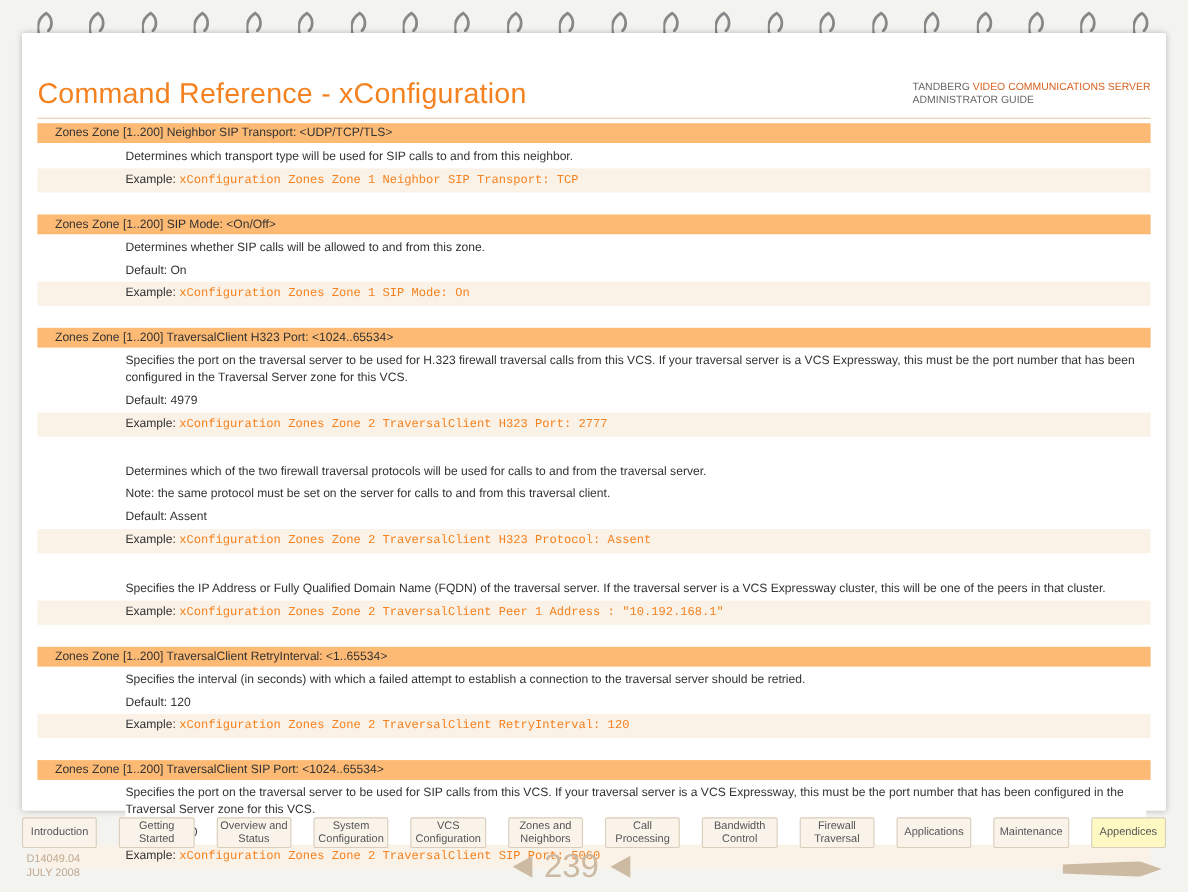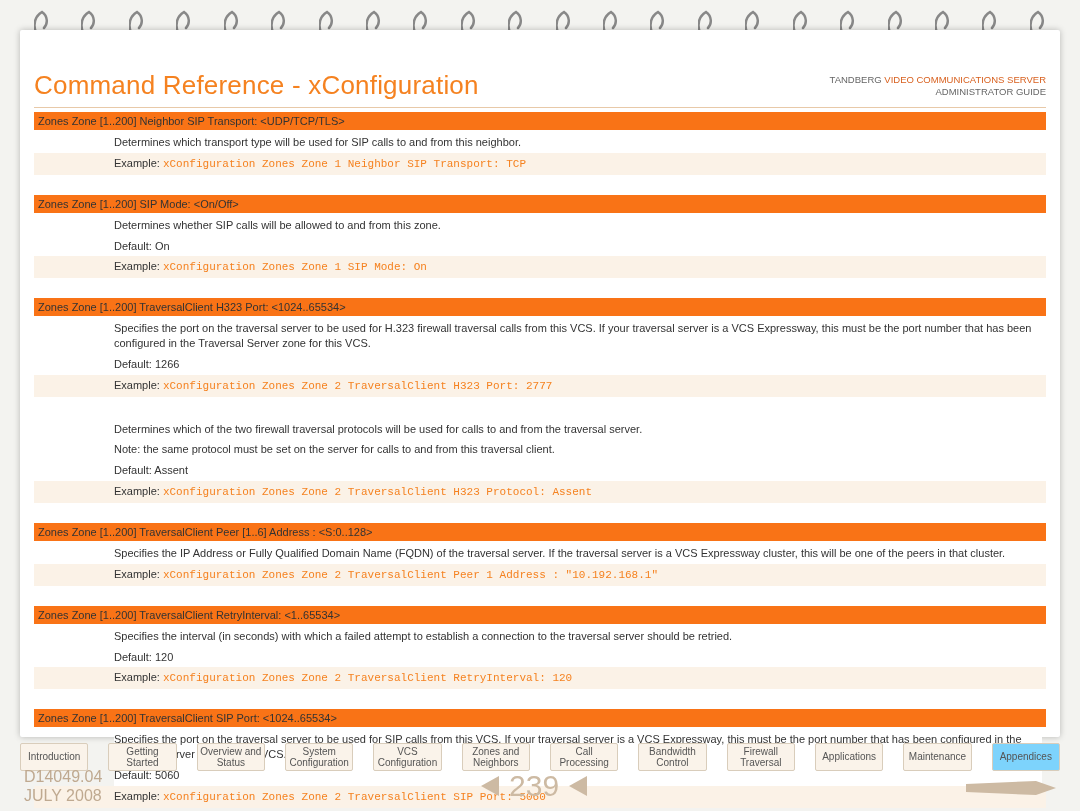--- a/index.html
+++ b/index.html
@@ -5,34 +5,34 @@
 @keyframes none{}
 body{margin:0;padding:0;background:#f3f3f0;font-family:Arial,Helvetica,sans-serif;font-size:11px;color:#333;}
 .page-wrap{width:1080px;height:811px;margin:0 auto;position:relative;background:#f3f3f0;}
 .spiral-row{height:44px;display:flex;justify-content:space-between;padding:0 34px 0 34px;align-items:flex-end;}
 .spiral{width:16px;height:34px;position:relative;}
 .spiral svg{display:block;}
 .sheet{position:absolute;left:20px;right:20px;top:30px;bottom:74px;background:#fff;border-radius:2px;box-shadow:0 0 6px rgba(0,0,0,0.25);}
 .sheet-inner{padding:40px 14px 10px 14px;}
 .header-row{display:flex;justify-content:space-between;align-items:flex-start;border-bottom:1px solid #e8c9a8;padding-bottom:6px;margin-bottom:4px;}
 .page-title{color:#f58220;font-size:26px;font-weight:normal;letter-spacing:0.2px;}
-.header-right{text-align:right;font-size:9.5px;color:#666;line-height:1.3;padding-top:4px;}
+.header-right{font-size:9.5px;color:#666;line-height:1.3;padding-top:4px;}
 .header-right .orange{color:#d8601e;}
-.cmd-row{background:#f97316;padding:3px 4px;font-size:11px;color:#333;}
+.cmd-row{background:#fdba74;padding:3px 16px;font-size:11px;color:#333;}
 .desc-block{padding:2px 4px 20px 80px;font-size:11px;line-height:1.35;}
 .desc-line{background:#fff;padding:3px 0;}
 .ex-line{background:#fbf2e7;padding:3px 0;margin:0 -4px 0 -80px;padding-left:80px;}
 .ex-label{color:#333;}
 .ex-code{color:#f58220;font-family:"Courier New",monospace;font-size:11px;margin-top:37px;}
 .section{margin-bottom:0;}
 .bottom-tabs{position:absolute;left:20px;right:20px;bottom:40px;display:flex;gap:20px;justify-content:space-between;}
 .tab{flex:1;background:#faf3ea;border:1px solid #d9cdbb;border-radius:2px;height:28px;display:flex;align-items:center;justify-content:center;font-size:10px;color:#555;text-align:center;line-height:1.15;padding:0 2px;box-sizing:border-box;cursor:pointer;}
-.tab.active{background:#7dd3fc;}
+.tab.active{background:#fef9c3;}
 .footer{position:absolute;left:24px;right:24px;bottom:6px;display:flex;align-items:center;justify-content:space-between;}
-.docnum{font-size:16px;color:#bfa990;line-height:1.2;}
+.docnum{font-size:10px;color:#bfa990;line-height:1.2;}
 .pager{display:flex;align-items:center;gap:10px;color:#cdbaa3;font-size:30px;}
 .pager .pagenum{color:#cdbaa3;font-size:30px;}
 .pager .arrow{width:0;height:0;border-top:10px solid transparent;border-bottom:10px solid transparent;border-right:18px solid #cdbaa3;cursor:pointer;}
 .long-arrow{width:90px;height:10px;position:relative;cursor:pointer;}
 .long-arrow svg{display:block;}
 </style>
 </head>
 <body>
 <div class="page-wrap">
 
@@ -196,34 +196,33 @@
             <div class="desc-block">
               <div class="desc-line">Determines whether SIP calls will be allowed to and from this zone.</div>
               <div class="desc-line">Default: On</div>
               <div class="ex-line"><span class="ex-label">Example: </span><span class="ex-code">xConfiguration Zones Zone 1 SIP Mode: On</span></div>
             </div>
           </div>
           <div class="section">
             <div class="cmd-row">Zones Zone [1..200] TraversalClient H323 Port: &lt;1024..65534&gt;</div>
             <div class="desc-block">
               <div class="desc-line">Specifies the port on the traversal server to be used for H.323 firewall traversal calls from this VCS. If your traversal server is a VCS Expressway, this must be the port number that has been configured in the Traversal Server zone for this VCS.</div>
-              <div class="desc-line">Default: 1266</div>
+              <div class="desc-line">Default: 4979</div>
               <div class="ex-line"><span class="ex-label">Example: </span><span class="ex-code">xConfiguration Zones Zone 2 TraversalClient H323 Port: 2777</span></div>
             </div>
           </div>
           <div class="section">
             <div class="desc-block">
               <div class="desc-line">Determines which of the two firewall traversal protocols will be used for calls to and from the traversal server.</div>
               <div class="desc-line">Note: the same protocol must be set on the server for calls to and from this traversal client.</div>
               <div class="desc-line">Default: Assent</div>
               <div class="ex-line"><span class="ex-label">Example: </span><span class="ex-code">xConfiguration Zones Zone 2 TraversalClient H323 Protocol: Assent</span></div>
             </div>
           </div>
           <div class="section">
-            <div class="cmd-row">Zones Zone [1..200] TraversalClient Peer [1..6] Address : &lt;S:0..128&gt;</div>
             <div class="desc-block">
               <div class="desc-line">Specifies the IP Address or Fully Qualified Domain Name (FQDN) of the traversal server. If the traversal server is a VCS Expressway cluster, this will be one of the peers in that cluster.</div>
               <div class="ex-line"><span class="ex-label">Example: </span><span class="ex-code">xConfiguration Zones Zone 2 TraversalClient Peer 1 Address : "10.192.168.1"</span></div>
             </div>
           </div>
           <div class="section">
             <div class="cmd-row">Zones Zone [1..200] TraversalClient RetryInterval: &lt;1..65534&gt;</div>
             <div class="desc-block">
               <div class="desc-line">Specifies the interval (in seconds) with which a failed attempt to establish a connection to the traversal server should be retried.</div>
               <div class="desc-line">Default: 120</div>

